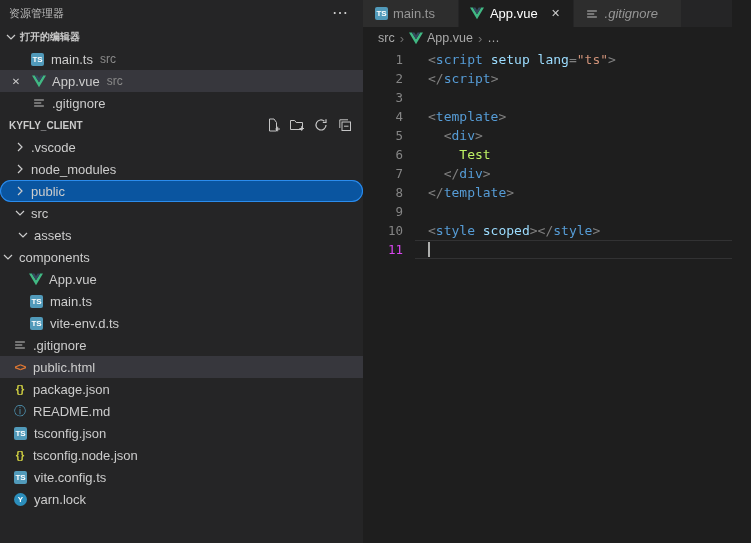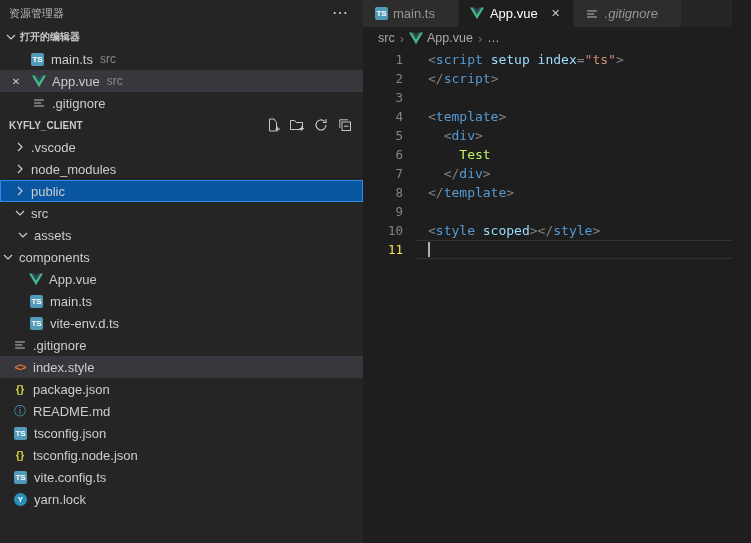--- a/index.html
+++ b/index.html
@@ -111,21 +111,21 @@
   .code {
     flex: 1; padding-top: 1px; overflow: hidden;
     font-family: "DejaVu Sans Mono", monospace;
     font-size: 13px; line-height: 19px;
   }
   .code-line { display: flex; height: 19px; }
   .line-num {
     flex: none; width: 52px; padding-right: 12px;
     text-align: right; color: #858585; font-size: 12.5px;
   }
-  .code-line.current .line-num { color: #fde047; }
+  .code-line.current .line-num { color: #d946ef; }
   .line-content { flex: 1; padding-left: 13px; white-space: pre; }
   .code-line.current .line-content {
     box-shadow: inset 0 1px 0 #323233, inset 0 -1px 0 #323233;
   }
   .tok-p { color: #808080; }
   .tok-tag { color: #569cd6; }
   .tok-attr { color: #9cdcfe; }
   .tok-str { color: #ce9178; }
   .tok-txt { color: #bef264; }
   .cursor { display: inline-block; width: 1.5px; height: 15px; background: #aeafad; vertical-align: text-bottom; }
@@ -222,21 +222,21 @@
           <span class="label">.vscode</span>
         </div>
         <div class="row tree-row" style="padding-left: 12px;">
           <span class="twisty">
             <svg width="16" height="16" viewBox="0 0 16 16">
               <path d="M6 4l4 4-4 4" fill="none" stroke="#cccccc" stroke-width="1.2"></path>
             </svg>
           </span>
           <span class="label">node_modules</span>
         </div>
-        <div class="row tree-row row-selected" style="padding-left: 12px;">
+        <div class="row tree-row row-selected" style="padding-left: 12px; border-radius: 11px;">
           <span class="twisty">
             <svg width="16" height="16" viewBox="0 0 16 16">
               <path d="M6 4l4 4-4 4" fill="none" stroke="#cccccc" stroke-width="1.2"></path>
             </svg>
           </span>
           <span class="label">public</span>
         </div>
         <div class="row tree-row" style="padding-left: 12px;">
           <span class="twisty">
             <svg width="16" height="16" viewBox="0 0 16 16">
@@ -285,21 +285,21 @@
                 <line x1="3" y1="4.5" x2="13" y2="4.5"></line>
                 <line x1="3" y1="8" x2="10" y2="8"></line>
                 <line x1="3" y1="11.5" x2="13" y2="11.5"></line>
               </g>
             </svg>
           </span>
           <span class="label">.gitignore</span>
         </div>
         <div class="row tree-row row-highlight" style="padding-left: 12px;">
           <span class="fi ic-html">&lt;&gt;</span>
-          <span class="label">index.style</span>
+          <span class="label">public.html</span>
         </div>
         <div class="row tree-row" style="padding-left: 12px;">
           <span class="fi ic-json">{}</span>
           <span class="label">package.json</span>
         </div>
         <div class="row tree-row" style="padding-left: 12px;">
           <span class="fi ic-info">ⓘ</span>
           <span class="label">README.md</span>
         </div>
         <div class="row tree-row" style="padding-left: 12px;">
@@ -367,21 +367,21 @@
           <span>App.vue</span>
         </span>
         <span class="bc-sep">›</span>
         <span class="bc-item">
           <span>…</span>
         </span>
       </div>
     <div class="code" id="code">
         <div class="code-line">
           <span class="line-num">1</span>
-          <span class="line-content"><span class="tok-p">&lt;</span><span class="tok-tag">script</span><span class="tok-txt"> </span><span class="tok-attr">setup</span><span class="tok-txt"> </span><span class="tok-attr">index</span><span class="tok-p">=</span><span class="tok-str">"ts"</span><span class="tok-p">&gt;</span></span>
+          <span class="line-content"><span class="tok-p">&lt;</span><span class="tok-tag">script</span><span class="tok-txt"> </span><span class="tok-attr">setup</span><span class="tok-txt"> </span><span class="tok-attr">lang</span><span class="tok-p">=</span><span class="tok-str">"ts"</span><span class="tok-p">&gt;</span></span>
         </div>
         <div class="code-line">
           <span class="line-num">2</span>
           <span class="line-content"><span class="tok-p">&lt;/</span><span class="tok-tag">script</span><span class="tok-p">&gt;</span></span>
         </div>
         <div class="code-line">
           <span class="line-num">3</span>
           <span class="line-content"></span>
         </div>
         <div class="code-line">

